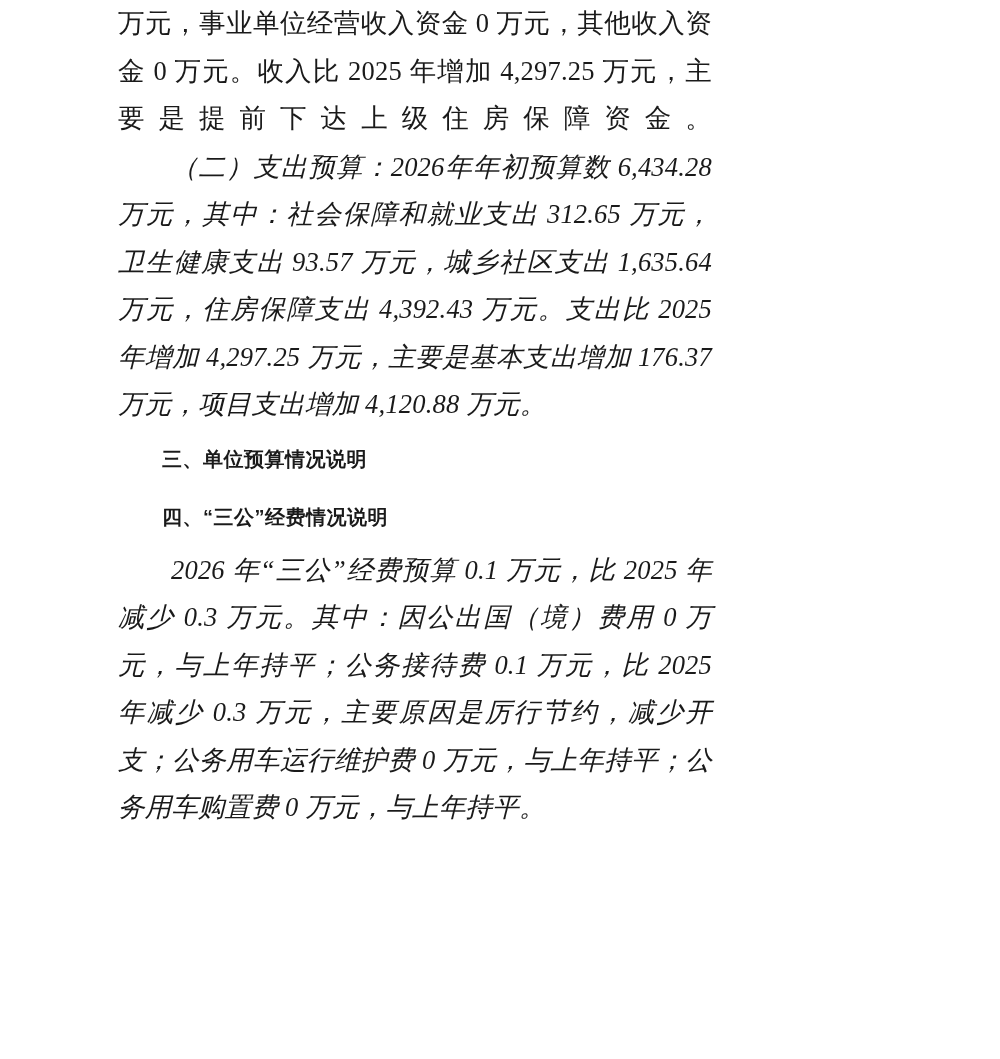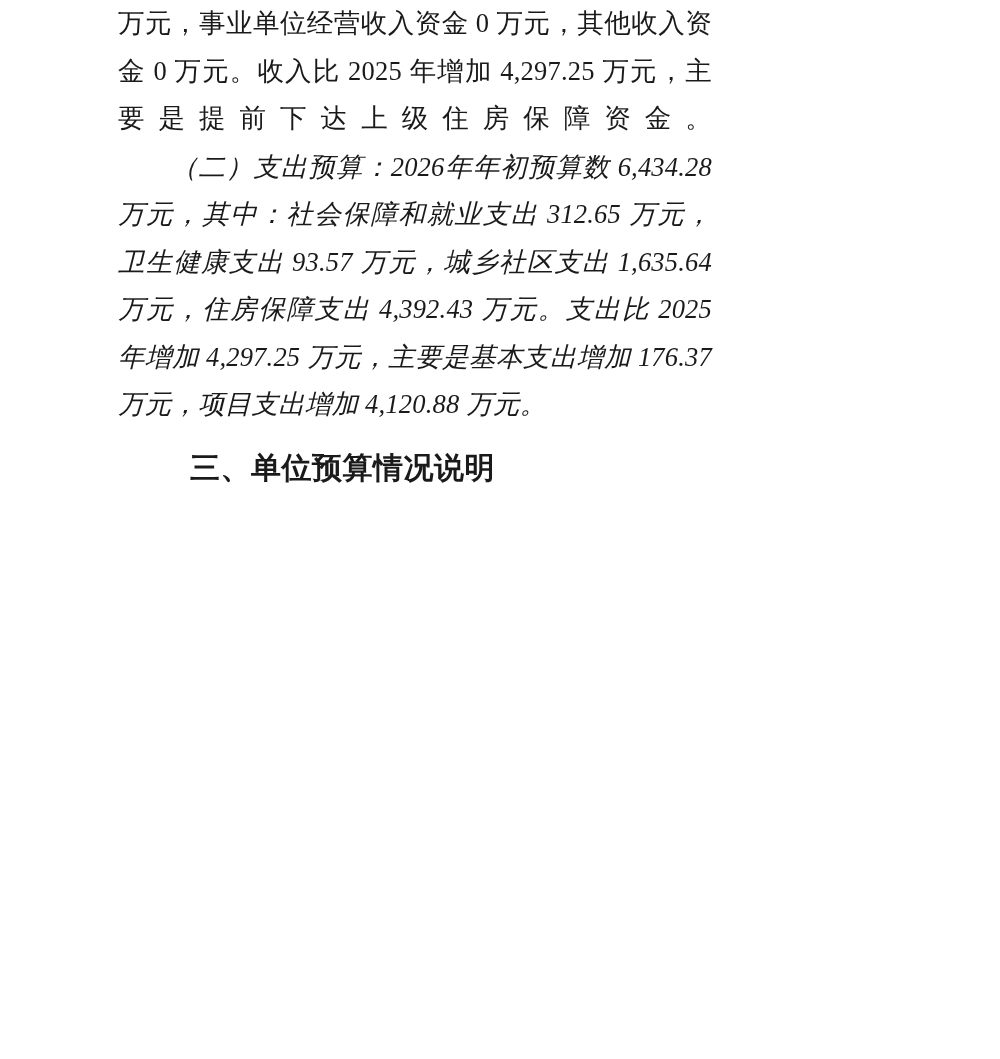--- a/index.html
+++ b/index.html
@@ -31,23 +31,23 @@
     letter-spacing: 0.2px;
   }
   .para.indent {
     text-indent: 2em;
     font-style: italic;
   }
   .para.last-left {
     text-align-last: left;
   }
   .heading {
-    font-size: 30px;
+    font-size: 20px;
     line-height: 47.5px;
-    margin: 12px;
+    margin: 4px;
     text-indent: 2em;
     font-weight: bold;
     font-family: "Liberation Sans", "DejaVu Sans", sans-serif;
     letter-spacing: 0.5px;
   }
   .spacer-sm { height: 3px; }
   .spacer-xs { height: 1px; }
 </style>
 </head>
 <body>
@@ -65,17 +65,19 @@
   <h2 class="heading">三、单位预算情况说明</h2>
 
   <div class="spacer-xs"></div>
 
 
   <div class="spacer-xs"></div>
 
 
   <div class="spacer-xs"></div>
 
+  <h2 class="heading">四、“三公”经费情况说明</h2>
 
   <div class="spacer-xs"></div>
 
+  <p class="para indent last-left">2026 年“三公”经费预算 0.1 万元，比 2025 年减少 0.3 万元。其中：因公出国（境）费用 0 万元，与上年持平；公务接待费 0.1 万元，比 2025 年减少 0.3 万元，主要原因是厉行节约，减少开支；公务用车运行维护费 0 万元，与上年持平；公务用车购置费 0 万元，与上年持平。</p>
 
 </div>
 
 </body></html>

